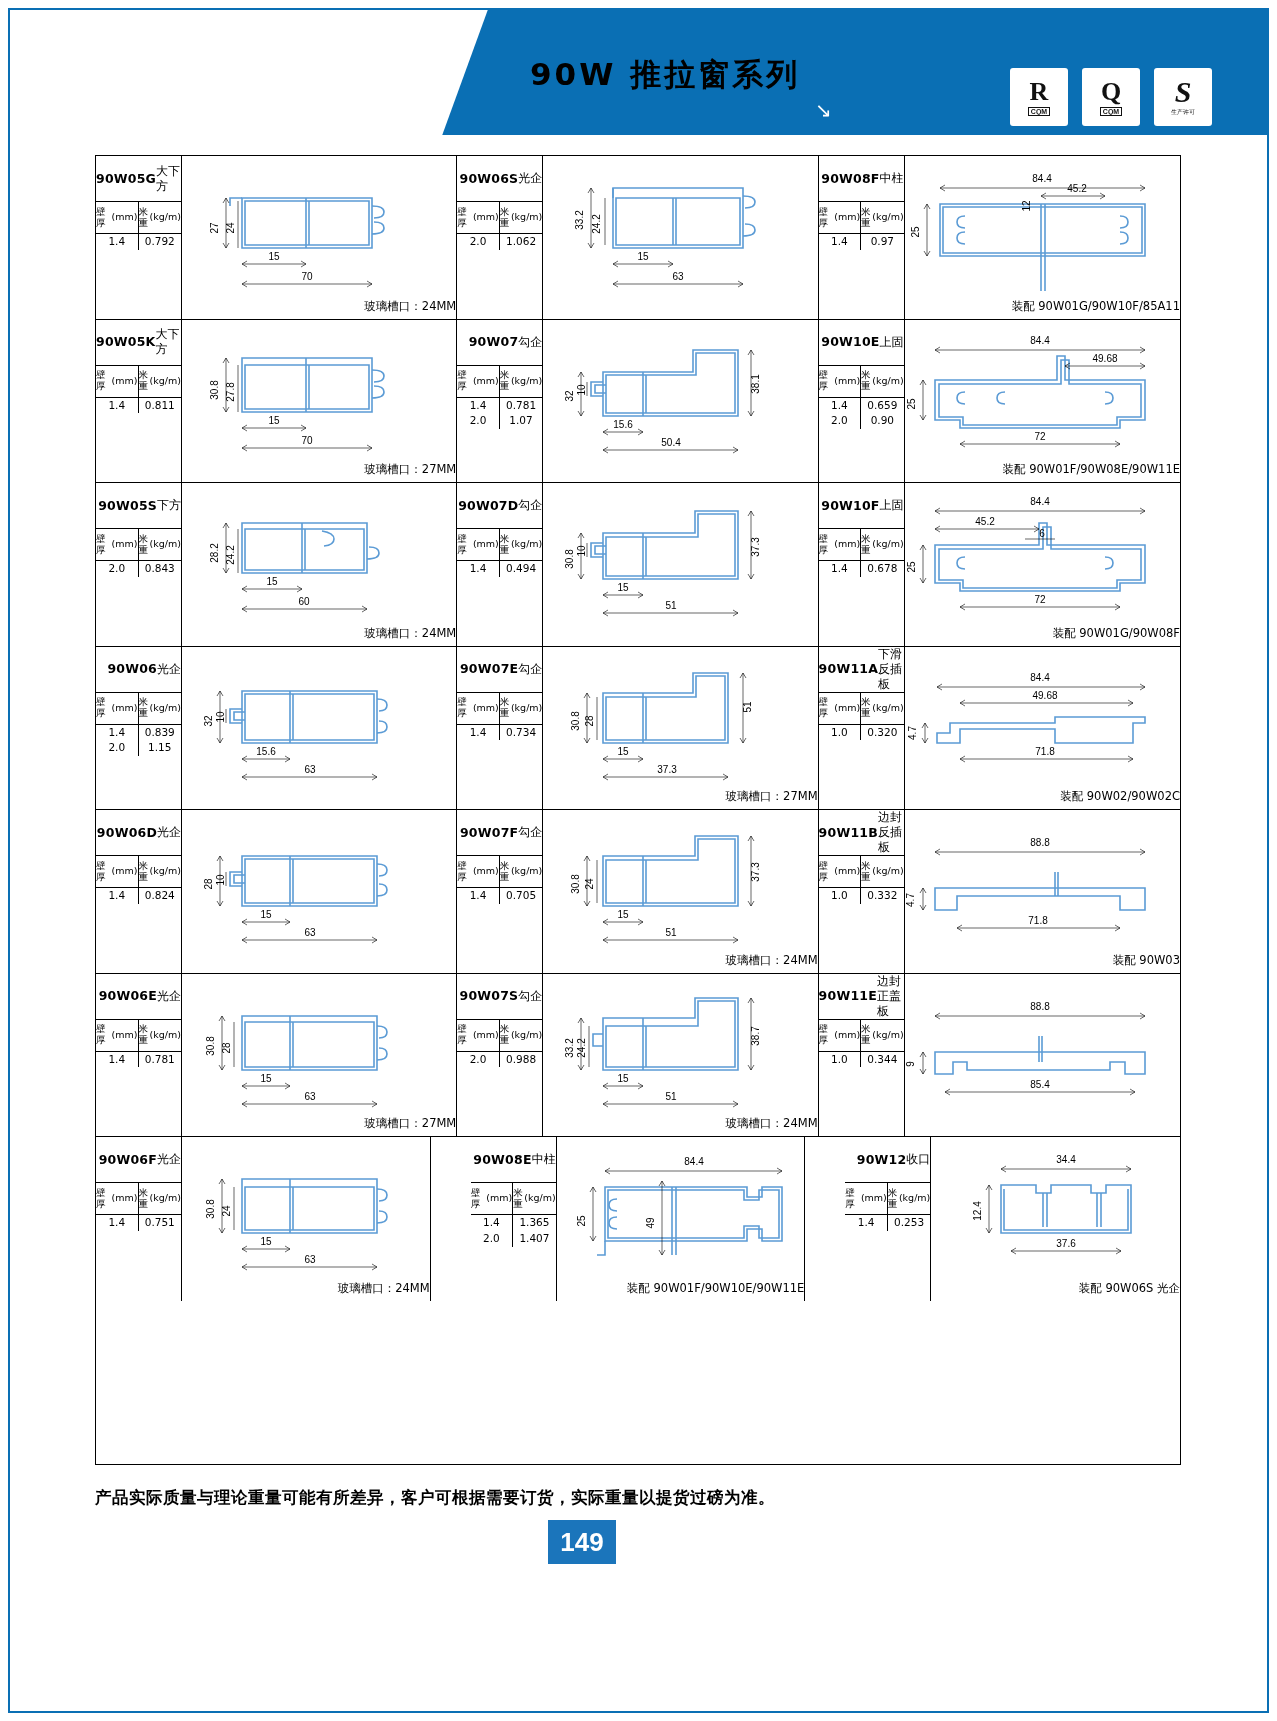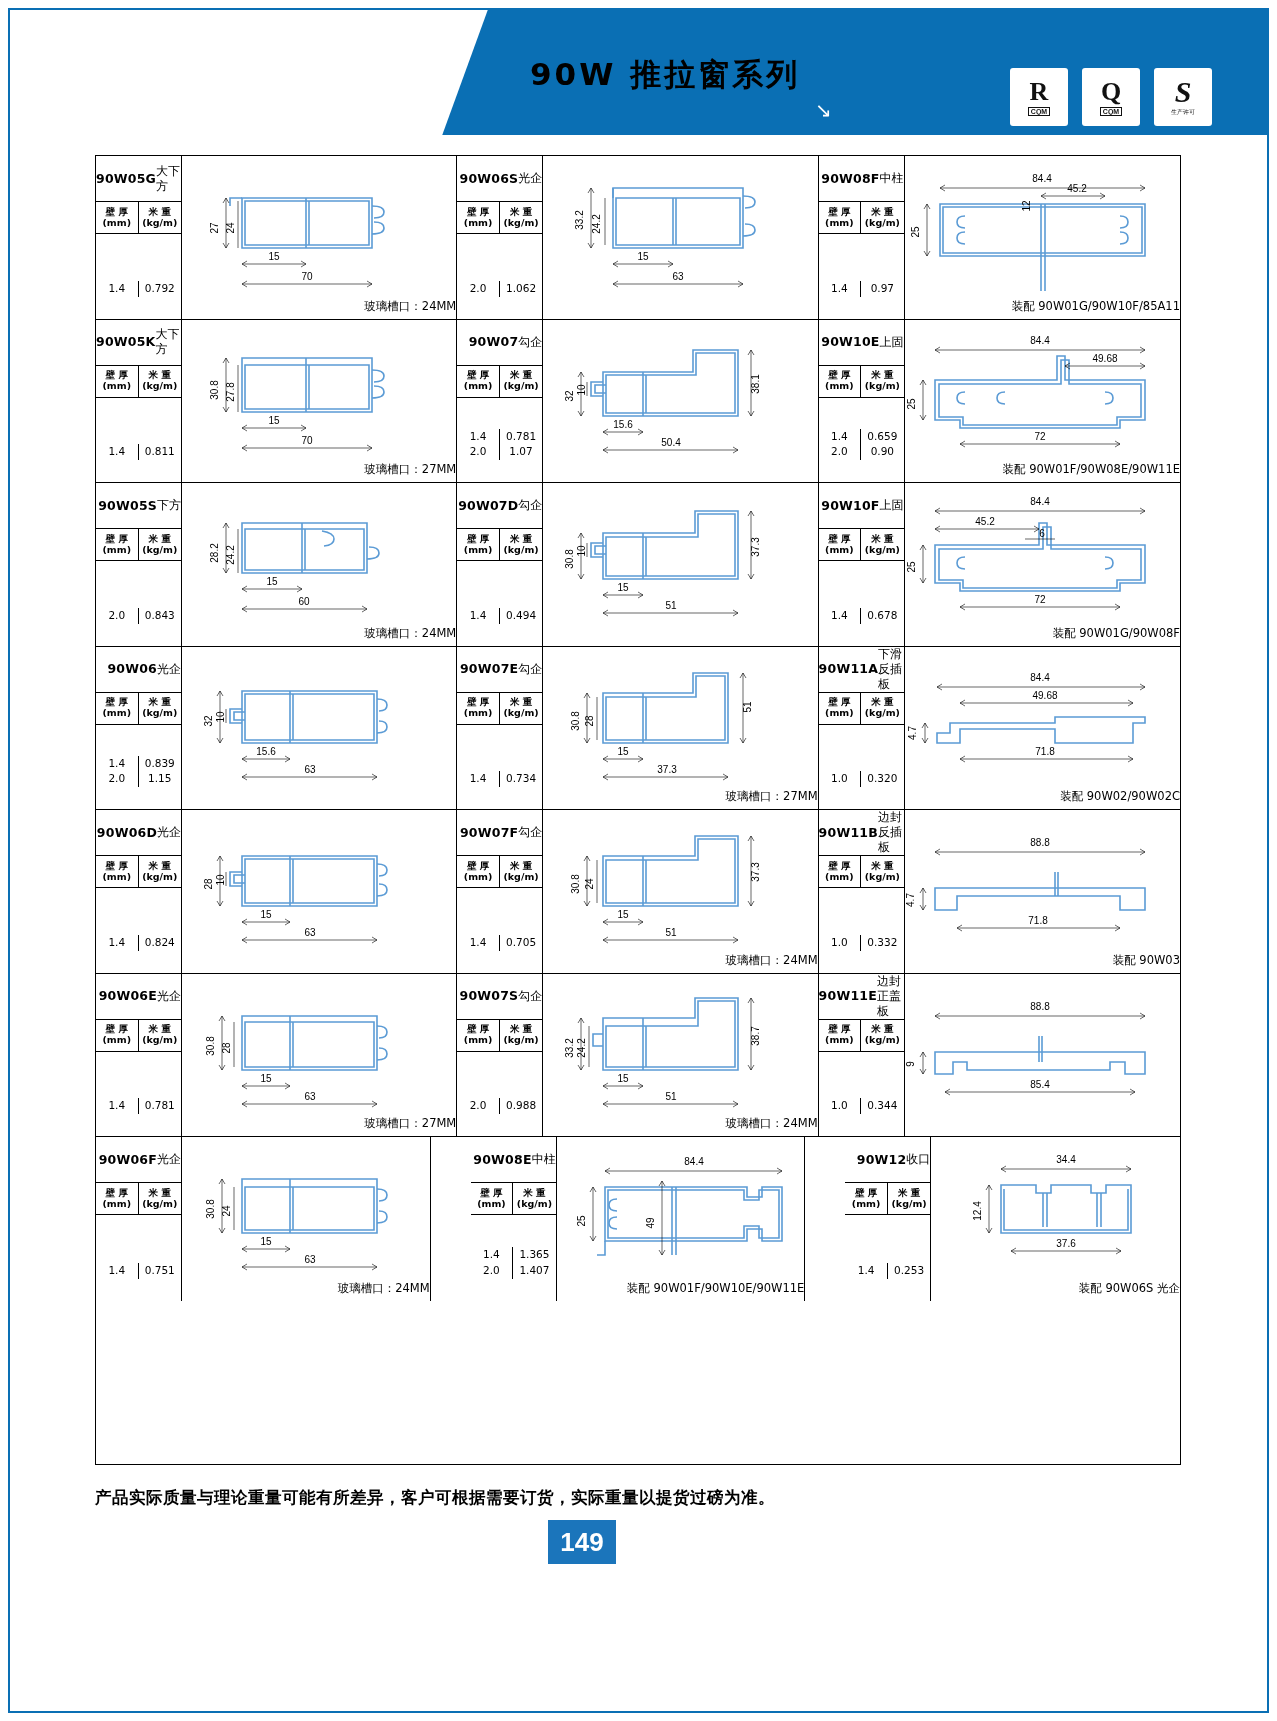--- a/index.html
+++ b/index.html
@@ -96,26 +96,26 @@
     height:46px; display:flex; flex-direction:row; align-items:center; justify-content:flex-end;
     border-bottom:1px solid #000;
     line-height:1.25;
   }
   .meta-code .c1 { font-size:12.5px; font-weight:bold; letter-spacing:0.2px; }
   .meta-code .c2 { font-size:12px; }
   .meta-head {
     height:32px; display:flex; border-bottom:1px solid #000;
   }
   .meta-head > div {
-    width:50%; display:flex; flex-direction:column; align-items:center; justify-content:center;
-    font-size:9.5px; line-height:1.15;font-weight:bold;
+    width:50%; display:flex; flex-direction:row; align-items:center; justify-content:center;
+    font-size:9.5px; line-height:1.15;
   }
   .meta-head > div:first-child { border-right:1px solid #000; }
   .meta-vals {
-    flex:1; display:flex; align-items:flex-end; padding-bottom:22px;
+    flex:1; display:flex; align-items:flex-start; padding-bottom:22px;
   }
   .meta-vals > div {
     width:50%; display:flex; flex-direction:column; align-items:center; justify-content:flex-end;
     font-size:10.5px; line-height:1.5;
   }
   .meta-vals > div:first-child { border-right:1px solid #000; }
   .fig {
     flex:1; height:100%; position:relative; overflow:hidden;
   }
   .fig svg { position:absolute; left:0; top:0; }

